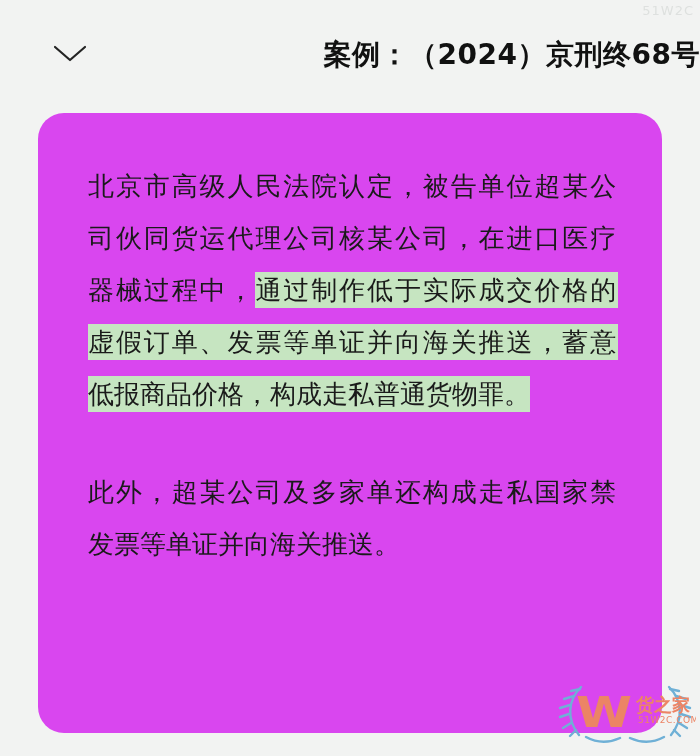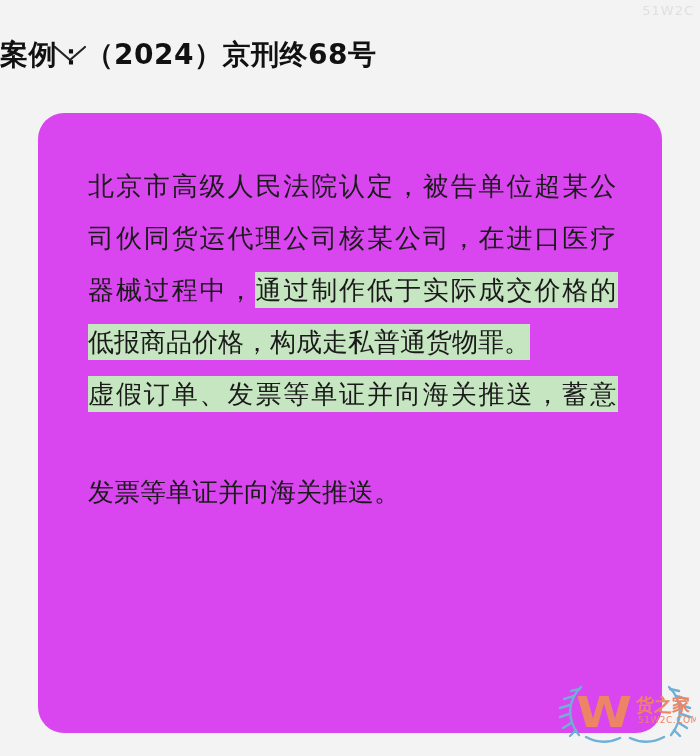--- a/index.html
+++ b/index.html
@@ -8,21 +8,21 @@
     background:#f2f3f2;
     font-family:"DejaVu Sans",sans-serif;
     position:relative;
     overflow:hidden;
   }
   
   .header{position:absolute;top:0;left:0;width:700px;height:113px;}
   .chevron{position:absolute;left:53px;top:44px;width:34px;height:20px;display:block;}
   .page-title{
     position:absolute;top:36px;left:0;width:100%;
-    text-align:left;font-size:28px;font-weight:bold;color:#111;
+    text-align:right;font-size:28px;font-weight:bold;color:#111;
     letter-spacing:.5px;
   }
   .corner-wm{
     position:absolute;top:3px;right:6px;
     font-size:13px;color:rgba(150,158,154,.22);letter-spacing:1px;
   }
   
   .card{
     position:absolute;left:38px;top:113px;width:624px;height:620px;
     background:#d946ef;border-radius:26px;box-sizing:border-box;
@@ -54,24 +54,25 @@
   </span>
   <div class="page-title">案例：（2024）京刑终68号</div>
   <div class="corner-wm">51W2C</div>
 </div>
 
 <div class="card">
   <div class="para p1">
     <div class="line jf"><span>北京市高级人民法院认定，被告单位超某公</span></div>
     <div class="line jf"><span>司伙同货运代理公司核某公司，在进口医疗</span></div>
     <div class="line jf"><span>器械过程中，</span><mark class="hl">通过制作低于实际成交价格的</mark></div>
+    <div class="line jf"><mark class="hl">虚假订单、发票等单证并向海关推送，蓄意</mark></div>
     <div class="line"><mark class="hl">低报商品价格，构成走私普通货物罪。</mark></div>
-    <div class="line jf"><mark class="hl">虚假订单、发票等单证并向海关推送，蓄意</mark></div>
   </div>
   <div class="para p2">
+    <div class="line jf"><span>此外，超某公司及多家单还构成走私国家禁</span></div>
     <div class="line"><span>发票等单证并向海关推送。</span></div>
   </div>
 </div>
 
 <div class="logo">
   <svg width="142" height="64" viewBox="0 0 142 64">
     <g stroke="#6fb0d6" stroke-width="2.4" fill="none" stroke-linecap="round">
 
       <path d="M27,4 C14,17 12,36 25,52"></path>
       <path d="M26,6 L17,8"></path>

